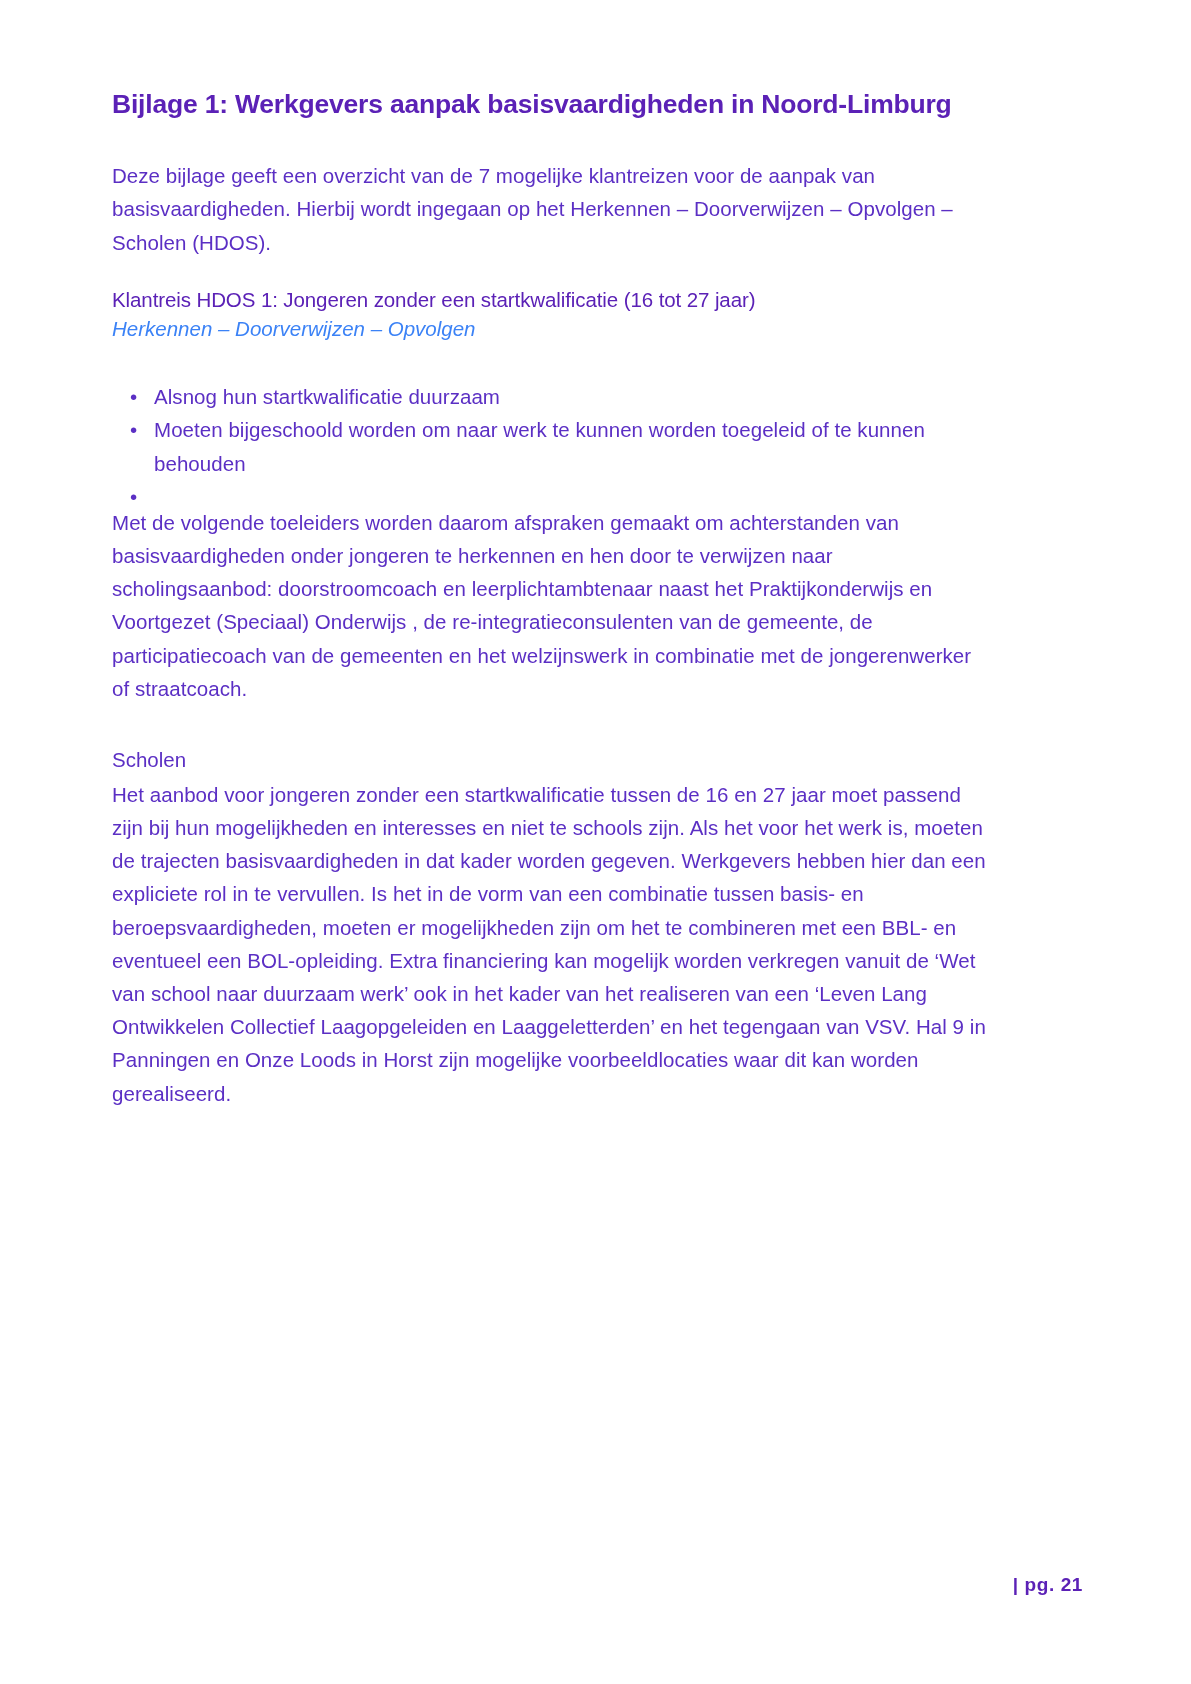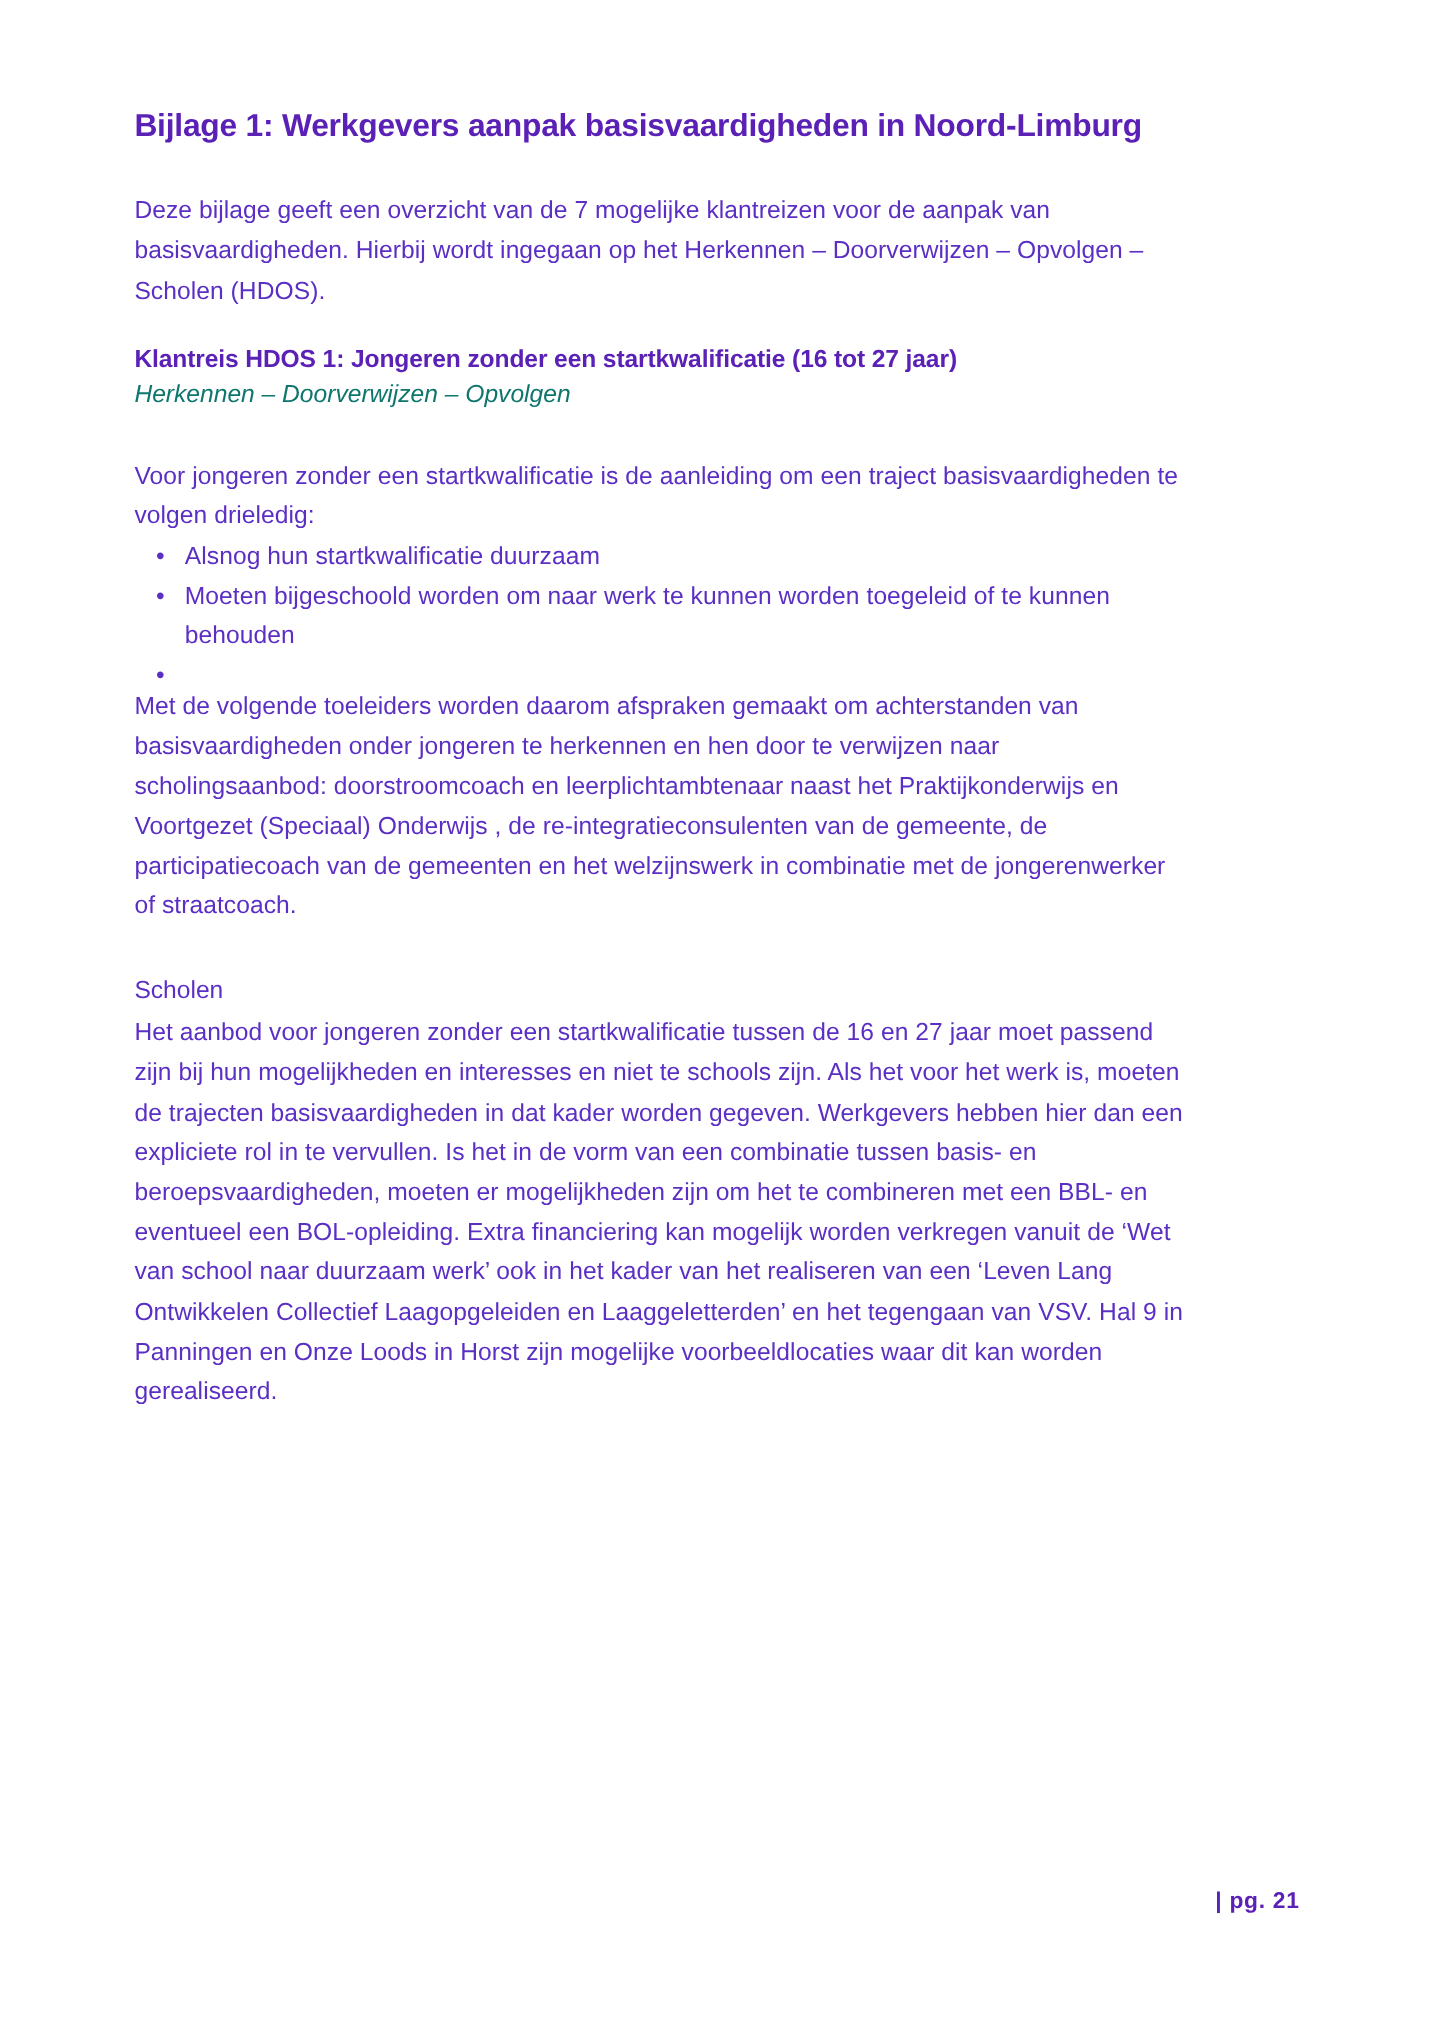--- a/index.html
+++ b/index.html
@@ -38,27 +38,27 @@
     line-height: 1.62;
     margin: 0 0 26px 0;
     letter-spacing: 0.05px;
   }
   .para.tight {
     margin-bottom: 0;
   }
   .sub-head {
     color: #5b21b6;
     font-size: 20.5px;
-    font-weight: bold;
+    font-weight: normal;
     line-height: 1.45;
     margin: 0;
     letter-spacing: -0.1px;
   }
   .sub-head-italic {
-    color: #0f766e;
+    color: #3b82f6;
     font-size: 20.5px;
     font-style: italic;
     line-height: 1.45;
     margin: 0 0 36px 0;
   }
   .section-label {
     color: #5b2fc4;
     font-size: 20.5px;
     line-height: 1.5;
     margin: 0 0 2px 0;
@@ -105,21 +105,20 @@
   <div class="content">
 
     <h1 class="doc-title">Bijlage 1: Werkgevers aanpak basisvaardigheden in Noord-Limburg</h1>
 
     <p class="para">Deze bijlage geeft een overzicht van de 7 mogelijke klantreizen voor de aanpak van basisvaardigheden. Hierbij wordt ingegaan op het Herkennen – Doorverwijzen – Opvolgen – Scholen (HDOS).</p>
 
     <h2 class="sub-head">Klantreis HDOS 1: Jongeren zonder een startkwalificatie (16 tot 27 jaar)</h2>
 
     <div class="sub-head-italic">Herkennen – Doorverwijzen – Opvolgen</div>
 
-    <p class="para tight">Voor jongeren zonder een startkwalificatie is de aanleiding om een traject basisvaardigheden te volgen drieledig:</p>
 
     <ul class="bullets">
       <li>
         <span class="dot">•</span>
         <span>Alsnog hun startkwalificatie duurzaam</span>
       </li>
       <li>
         <span class="dot">•</span>
         <span>Moeten bijgeschoold worden om naar werk te kunnen worden toegeleid of te kunnen behouden</span>
       </li>

